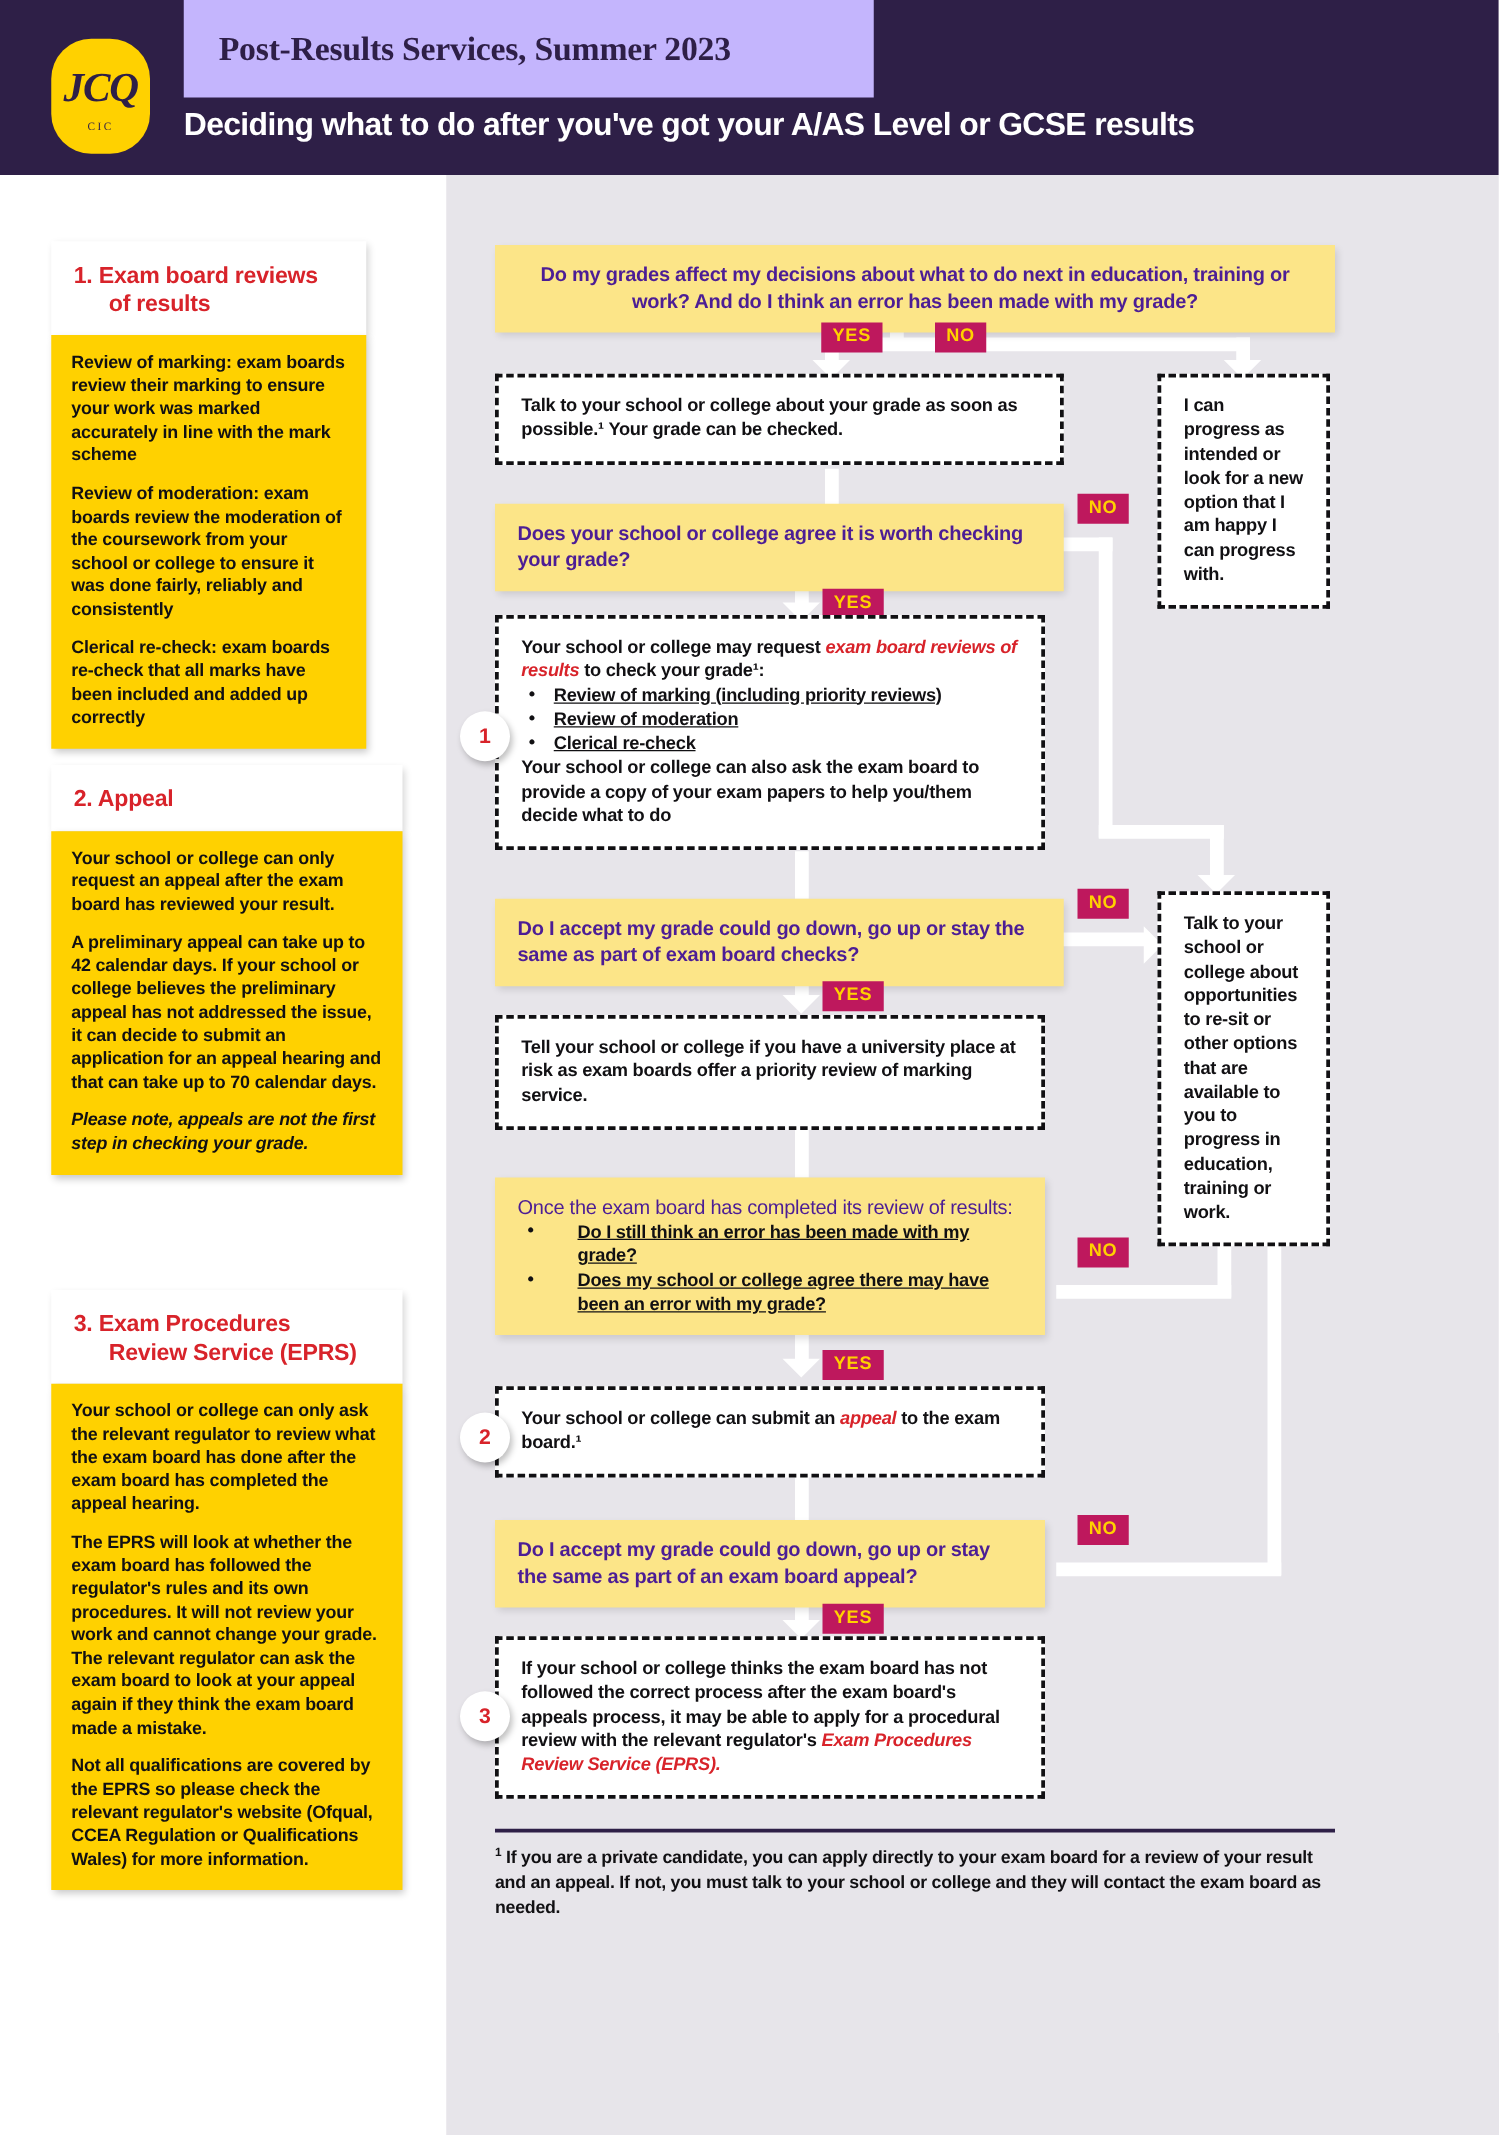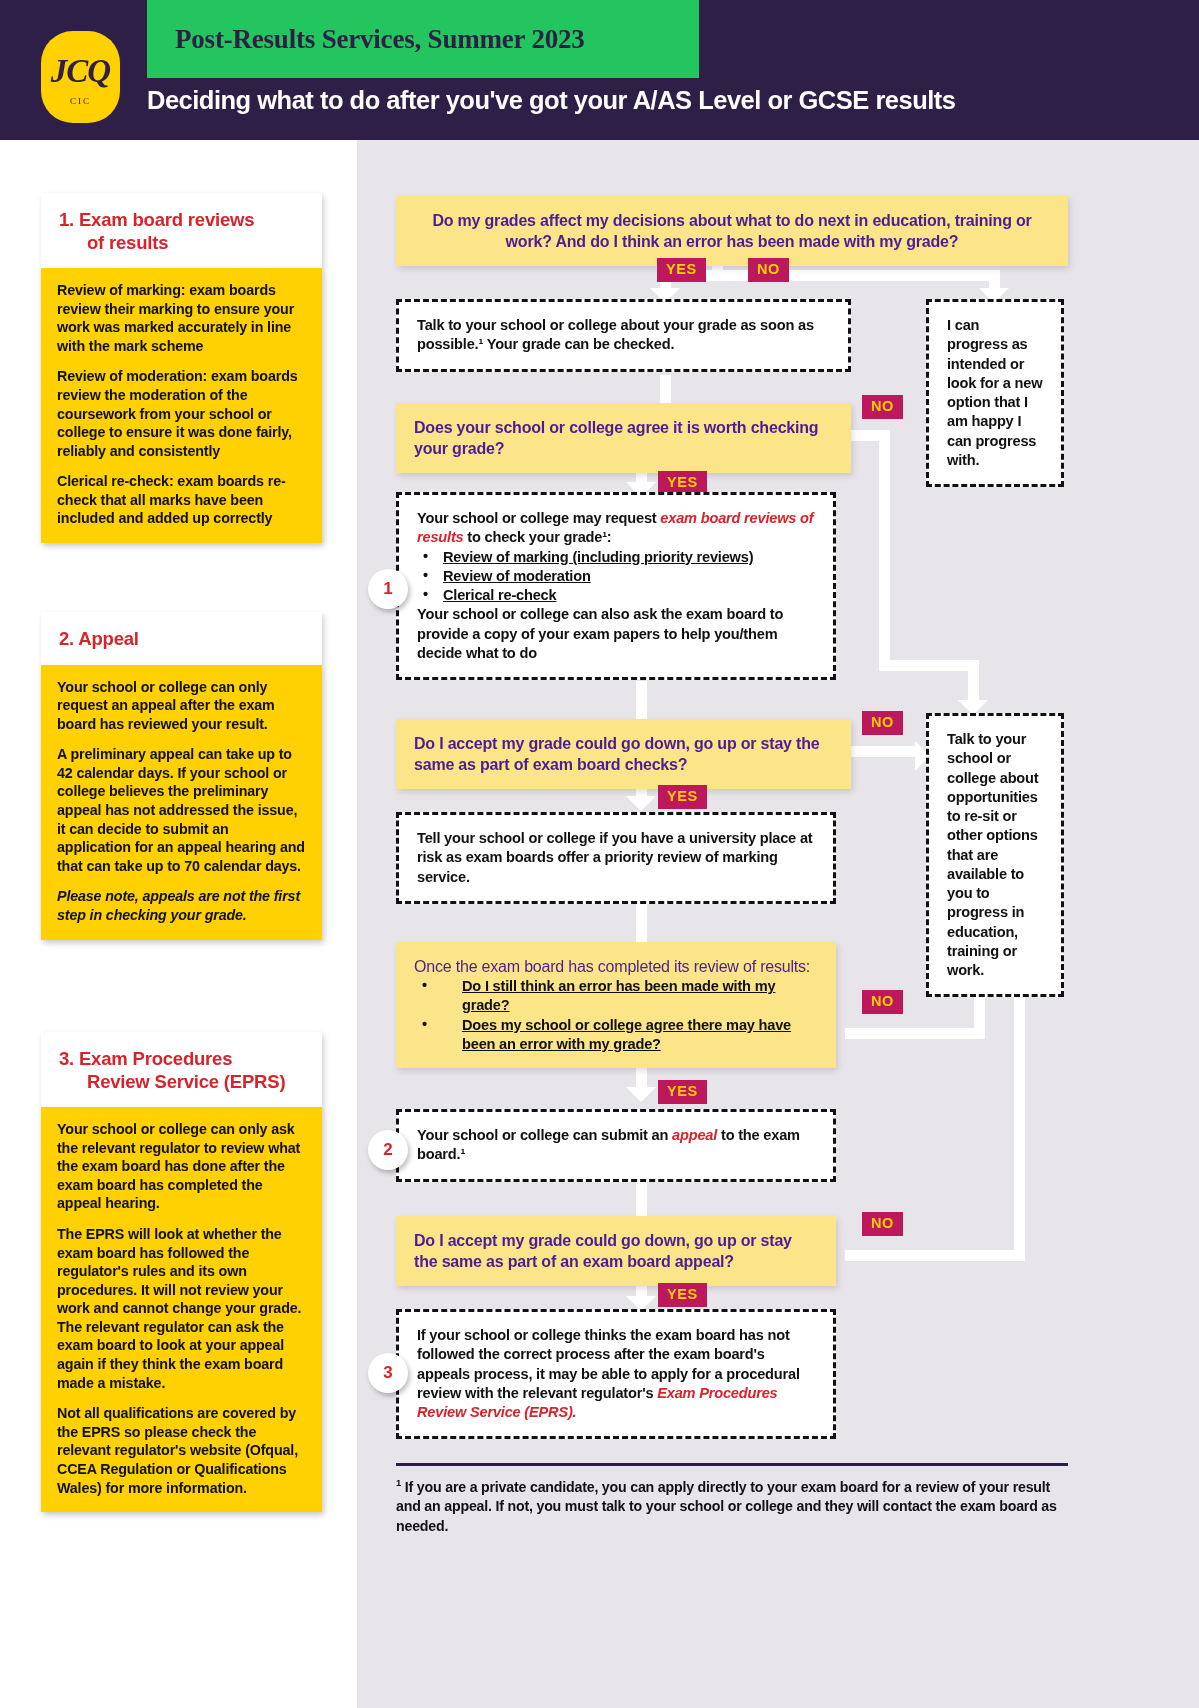--- a/index.html
+++ b/index.html
@@ -35,21 +35,21 @@
     margin-top: 6px;
   }
   .logo-sub {
     font-family: "Liberation Serif", serif;
     font-size: 9px; color: #2e1f47; letter-spacing: 2px;
     margin-top: 8px;
   }
   .title-band {
     position: absolute; left: 147px; top: 0;
     width: 552px; height: 78px;
-    background: #22c55e;
+    background: #c4b5fd;
     display: flex; align-items: center;
   }
   .title-band span {
     font-family: "Liberation Serif", serif;
     font-size: 27px; font-weight: 700; color: #2e1f47;
     margin-left: 28px; letter-spacing: -0.2px;
   }
   .subtitle {
     position: absolute; left: 147px; top: 86px;
     width: 1040px;
@@ -192,21 +192,21 @@
     <div class="logo-box">
       <div class="logo-main">JCQ</div>
       <div class="logo-sub">CIC</div>
     </div>
     <div class="title-band">
       <span>Post-Results Services, Summer 2023</span>
     </div>
     <div class="subtitle">Deciding what to do after you've got your A/AS Level or GCSE results</div>
   </div>
 
-  <div class="card" style="left:41px; top:193px; width:281px;">
+  <div class="card" style="left:41px; top:193px; width:252px;">
     <div class="card-head">
       <h2>
         <span>1.</span>
         <span>Exam board reviews</span>
         <span class="ind">of results</span>
       </h2>
     </div>
     <div class="card-body">
       <p><span style="font-weight: 700;">Review of marking:</span><span> exam boards review their marking to ensure your work was marked accurately in line with the mark scheme</span></p>
       <p><span style="font-weight: 700;">Review of moderation:</span><span> exam boards review the moderation of the coursework from your school or college to ensure it was done fairly, reliably and consistently</span></p>

